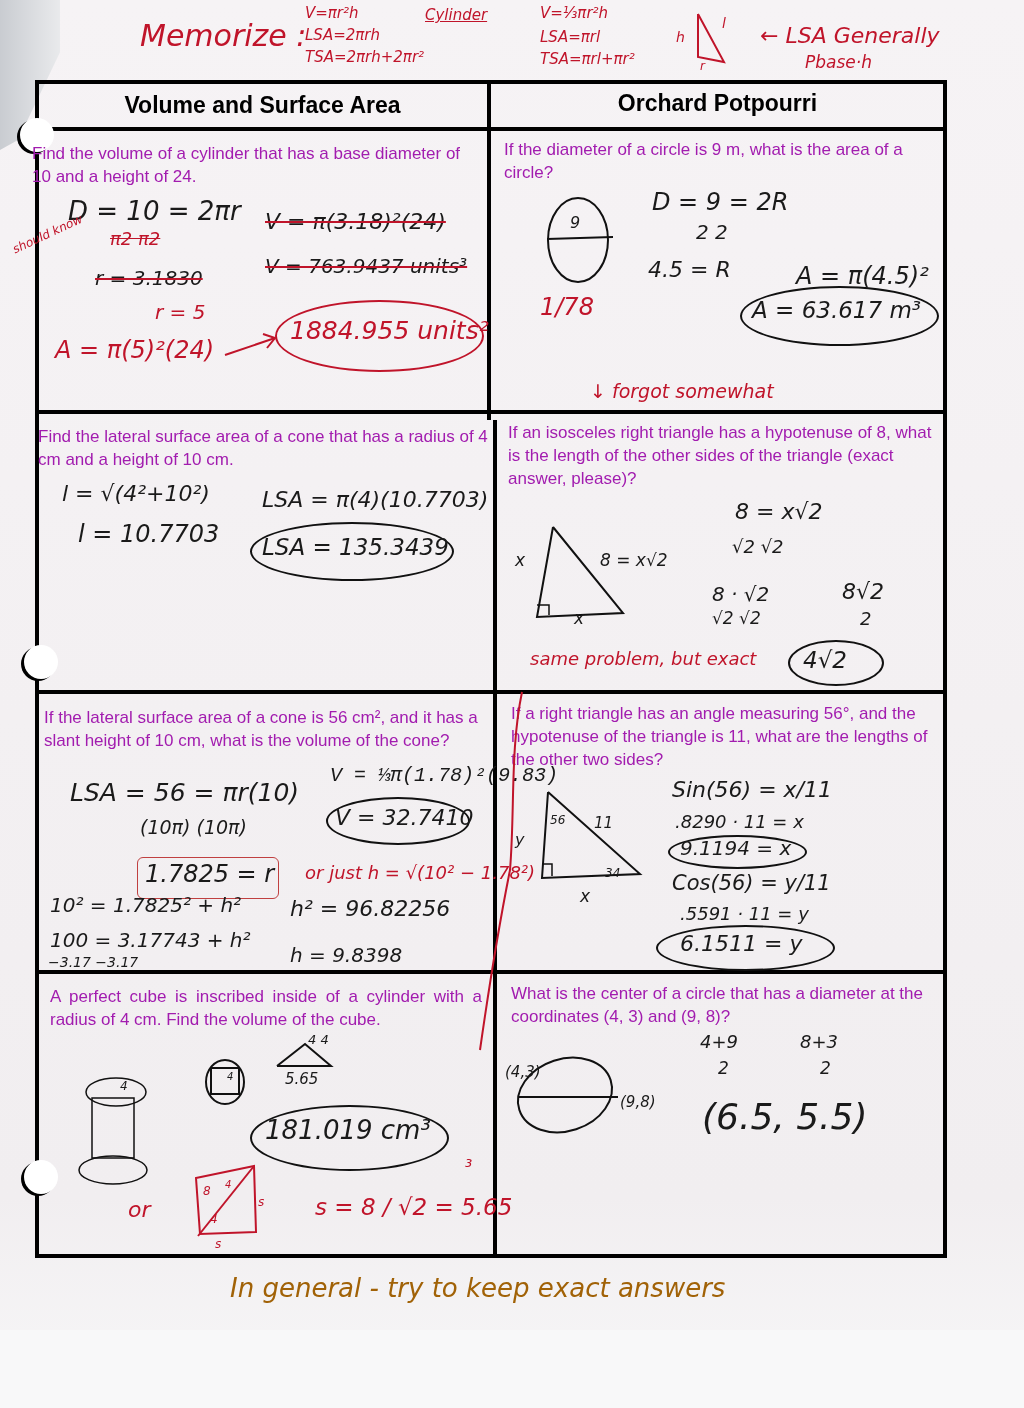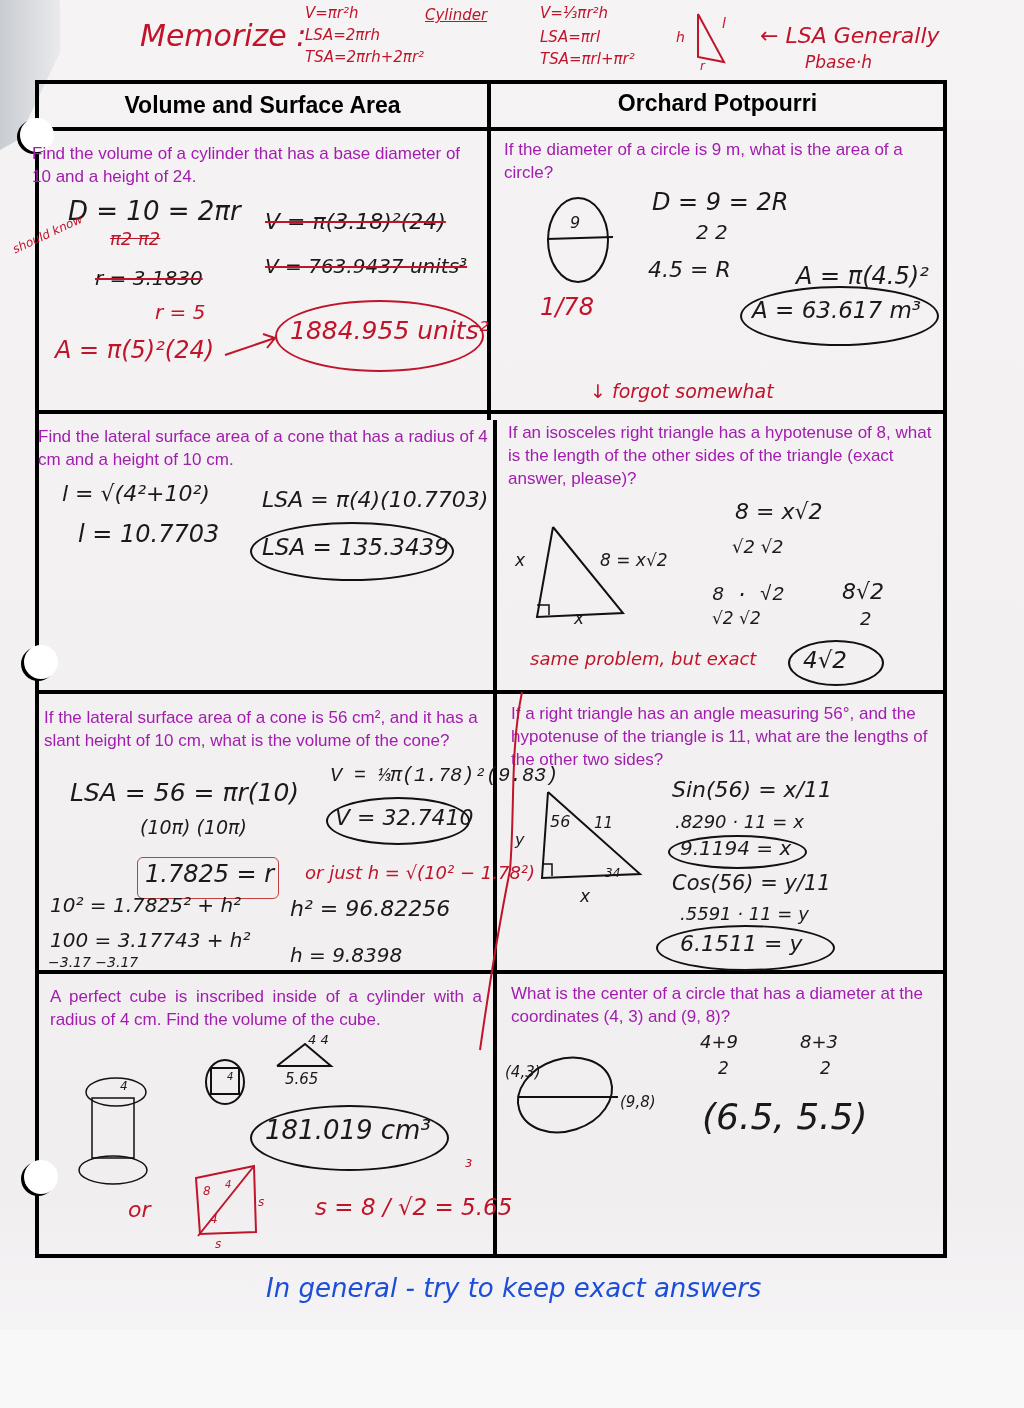--- a/index.html
+++ b/index.html
@@ -9,21 +9,21 @@
     font-family:"Liberation Sans", sans-serif;
   }
   .paper { position:absolute; left:0; top:0; width:1024px; height:1408px;
     background: linear-gradient(180deg,#f6f3f5 0%, #f1eef0 85%, #f7f7f8 100%); }
   .bottom-white { position:absolute; left:0; top:1330px; width:1024px; height:78px; background:#f8f8f9; }
   .fold { position:absolute; left:0; top:0; width:60px; height:150px;
     background: linear-gradient(90deg,#c9ccd1,#e9eaec); clip-path:polygon(0 0,85px 0,18px 140px,0 150px); }
   .hw { position:absolute; font-family:"DejaVu Sans", sans-serif; font-style:italic; white-space:nowrap; line-height:1.05; }
   .red { color:#c0142a; }
   .blk { color:#1a1a1a; }
-  .pink { color:#1d4ed8;margin-left:36px; }
+  .pink { color:#a16207; }
   .grid { position:absolute; border:4px solid #000; box-sizing:border-box; }
   .hline, .vline { position:absolute; background:#000; }
   .hdr { position:absolute; font-weight:bold; font-size:23px; color:#000; text-align:center; }
   .q { position:absolute; font-size:17px; color:#a21caf; line-height:23px; }
   .q.just { text-align:justify; text-align-last:left; }
   .hole { position:absolute; width:34px; height:34px; border-radius:50%; background:#fff; box-shadow:-3px 2px 0 #000; }
   .oval { position:absolute; border:2px solid #111; border-radius:50%; }
   .oval.r { border-color:#c0142a; }
   svg { position:absolute; overflow:visible; }
 </style>
@@ -107,21 +107,21 @@
 <div class="q" style="left:508px;top:421px;width:430px;">If an isosceles right triangle has a hypotenuse of 8, what is the length of the other sides of the triangle (exact answer, please)?</div>
 <svg style="left:535px;top:525px;" width="100" height="100">
   <polyline points="18,2 2,92 88,88 18,2" fill="none" stroke="#111" stroke-width="2"></polyline>
   <polyline points="2,80 14,80 14,90" fill="none" stroke="#111" stroke-width="1.5"></polyline>
 </svg>
 <div class="hw blk" style="left:515px;top:552px;font-size:17px;">x</div>
 <div class="hw blk" style="left:574px;top:610px;font-size:17px;">x</div>
 <div class="hw blk" style="left:600px;top:552px;font-size:17px;">8 = x√2</div>
 <div class="hw blk" style="left:735px;top:500px;font-size:22px;">8 = x√2</div>
 <div class="hw blk" style="left:732px;top:538px;font-size:18px;">√2    √2</div>
-<div class="hw blk" style="left:712px;top:584px;font-size:20px;font-family:Liberation Mono, monospace;">8 · √2</div>
+<div class="hw blk" style="left:712px;top:584px;font-size:20px;">8 · √2</div>
 <div class="hw blk" style="left:712px;top:610px;font-size:17px;">√2   √2</div>
 <div class="hw blk" style="left:842px;top:580px;font-size:22px;">8√2</div>
 <div class="hw blk" style="left:860px;top:610px;font-size:18px;">2</div>
 <div class="oval" style="left:788px;top:640px;width:92px;height:42px;"></div>
 <div class="hw blk" style="left:803px;top:648px;font-size:23px;">4√2</div>
 <div class="hw red" style="left:530px;top:650px;font-size:18px;">same problem, but exact</div>
 
 <div class="q" style="left:44px;top:706px;width:450px;">If the lateral surface area of a cone is 56 cm², and it has a slant height of 10 cm, what is the volume of the cone?</div>
 <div class="hw blk" style="left:70px;top:780px;font-size:25px;">LSA = 56 = πr(10)</div>
 <div class="hw blk" style="left:140px;top:818px;font-size:19px;">(10π)      (10π)</div>
@@ -135,21 +135,21 @@
 <div class="hw blk" style="left:50px;top:930px;font-size:20px;">100 = 3.17743 + h²</div>
 <div class="hw blk" style="left:48px;top:955px;font-size:14px;">−3.17     −3.17</div>
 <div class="hw blk" style="left:290px;top:897px;font-size:22px;">h² = 96.82256</div>
 <div class="hw blk" style="left:290px;top:945px;font-size:20px;">h = 9.8398</div>
 
 <div class="q" style="left:511px;top:702px;width:430px;">If a right triangle has an angle measuring 56°, and the hypotenuse of the triangle is 11, what are the lengths of the other two sides?</div>
 <svg style="left:540px;top:790px;" width="110" height="100">
   <polyline points="8,2 2,88 100,84 8,2" fill="none" stroke="#111" stroke-width="2"></polyline>
   <polyline points="2,74 12,74 12,86" fill="none" stroke="#111" stroke-width="1.5"></polyline>
 </svg>
-<div class="hw blk" style="left:550px;top:814px;font-size:16px;">56</div>
+<div class="hw blk" style="left:550px;top:814px;font-size:12px;">56</div>
 <div class="hw blk" style="left:605px;top:867px;font-size:12px;">34</div>
 <div class="hw blk" style="left:594px;top:816px;font-size:15px;">11</div>
 <div class="hw blk" style="left:580px;top:888px;font-size:17px;">x</div>
 <div class="hw blk" style="left:515px;top:832px;font-size:16px;">y</div>
 <div class="hw blk" style="left:672px;top:778px;font-size:22px;">Sin(56) = x/11</div>
 <div class="hw blk" style="left:675px;top:813px;font-size:18px;">.8290 · 11 = x</div>
 <div class="oval" style="left:668px;top:835px;width:135px;height:30px;"></div>
 <div class="hw blk" style="left:680px;top:838px;font-size:20px;">9.1194 = x</div>
 <div class="hw blk" style="left:672px;top:872px;font-size:21px;">Cos(56) = y/11</div>
 <div class="hw blk" style="left:680px;top:905px;font-size:18px;">.5591 · 11 = y</div>

